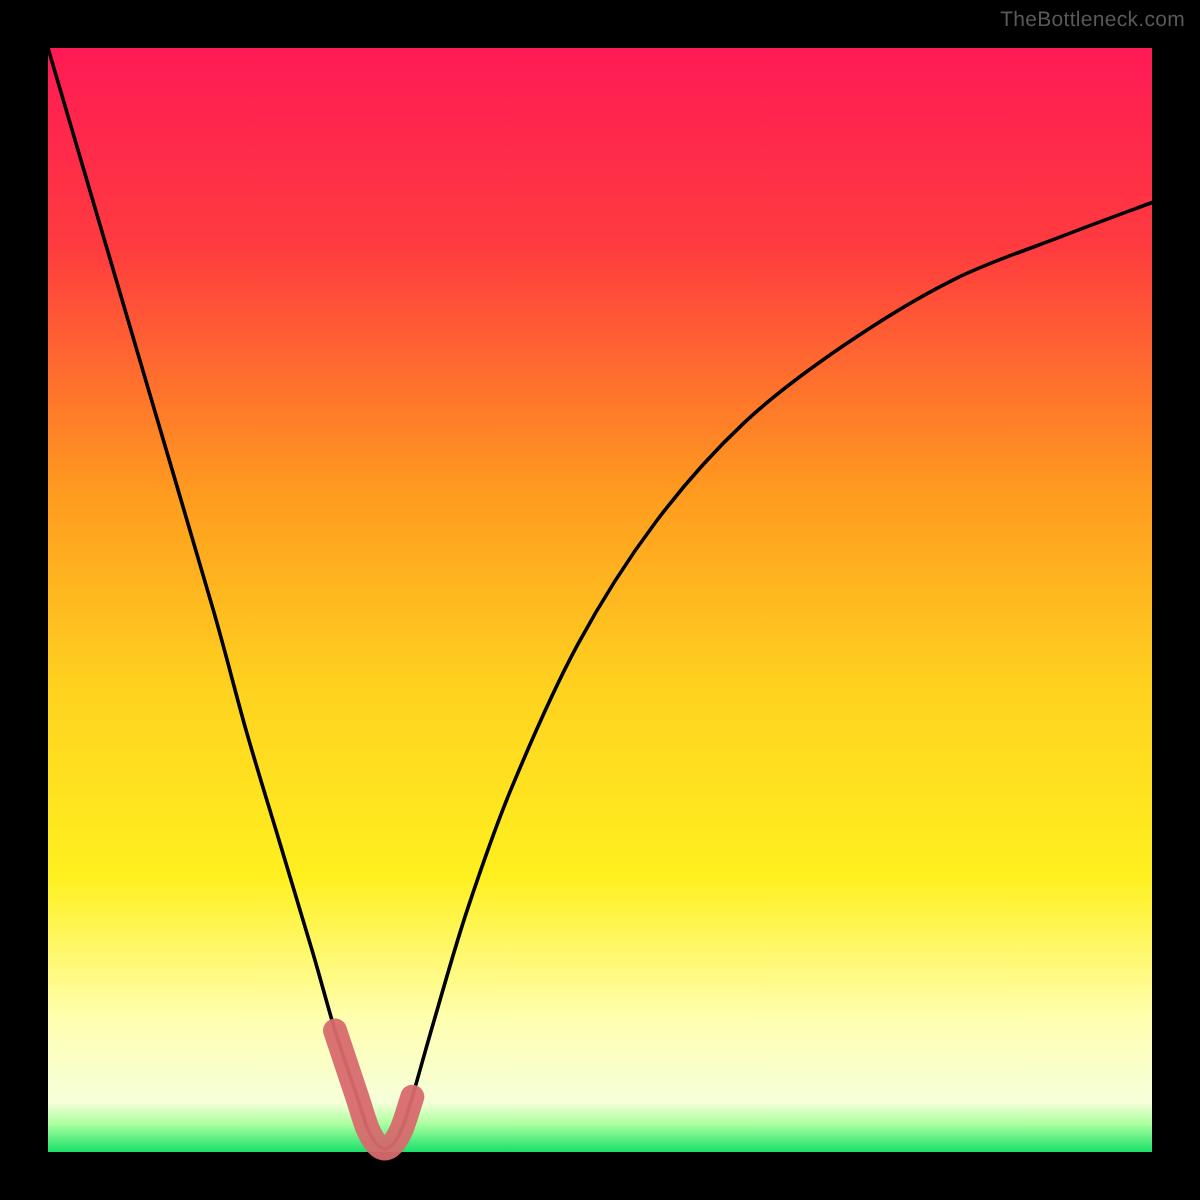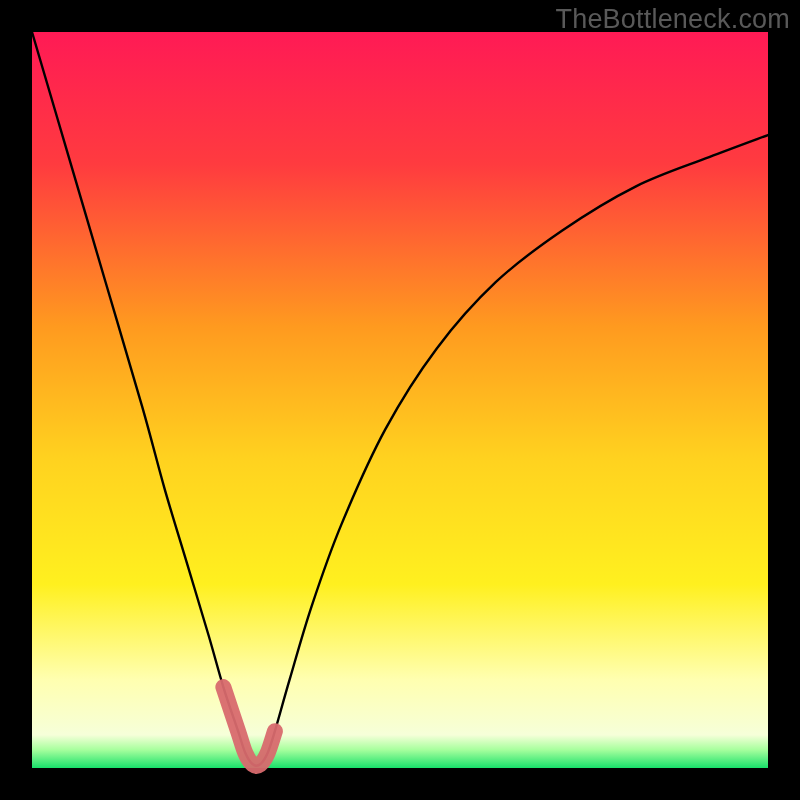--- a/index.html
+++ b/index.html
@@ -23,21 +23,21 @@
     top: 32px;
     width: 736px;
     height: 736px;
     
   }
   .watermark {
     position: absolute;
     top: 4px;
     right: 10px;
     color: #595959;
-    font-size: 27px;
+    font-size: 14px;
     font-weight: 400;
     letter-spacing: 0.2px;
   }
   svg.curve-layer {
     position: absolute;
     left: 0;
     top: 0;
     width: 736px;
     height: 736px;
     overflow: visible;

